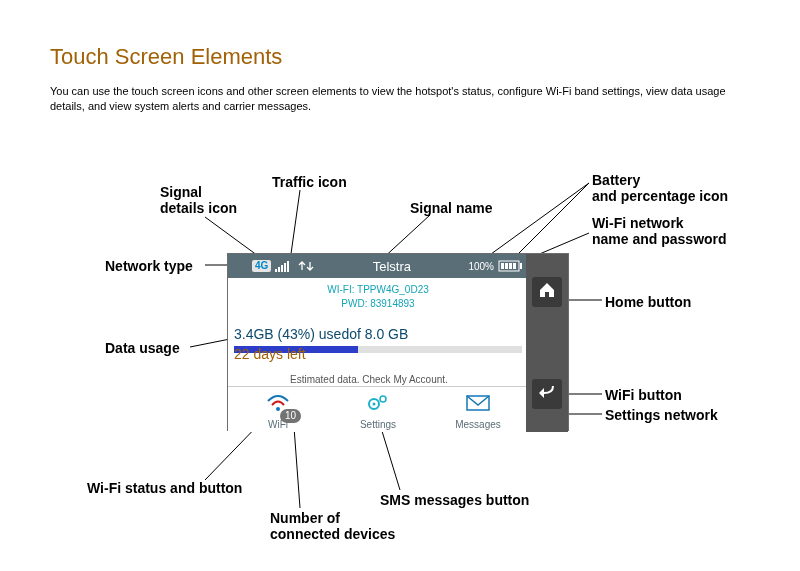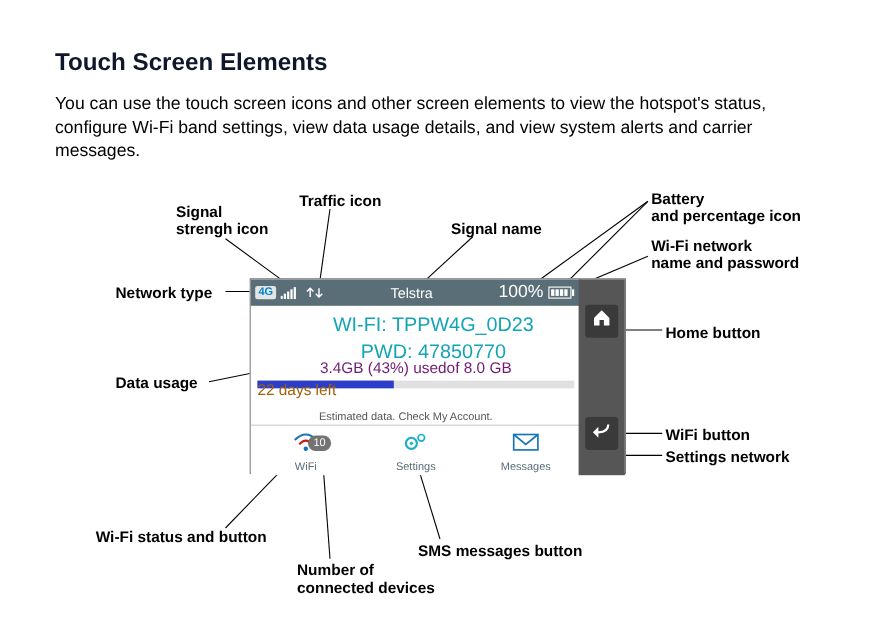--- a/index.html
+++ b/index.html
@@ -8,34 +8,34 @@
     padding: 0;
     width: 800px;
     height: 571px;
     font-family: Arial, Helvetica, sans-serif;
     background: #ffffff;
     position: relative;
     overflow: hidden;
     color: #000;
   }
   h1.title {
-    color: #0f172a;
+    color: #a16207;
     font-size: 22px;
-    font-weight: bold;
+    font-weight: normal;
     margin: 0;
     position: absolute;
     top: 44px;
     left: 50px;
   }
   p.intro {
     position: absolute;
     top: 84px;
     left: 50px;
     width: 680px;
-    font-size: 16px;
+    font-size: 11px;
     line-height: 1.35;
     margin: 0;
     color: #000;
   }
   .label {
     position: absolute;
     font-size: 14px;
     font-weight: bold;
     color: #000;
     line-height: 1.15;
@@ -87,39 +87,40 @@
     gap: 4px;
   }
   .netbox {
     background: #e5e5e5;
     color: #0088cc;
     font-weight: bold;
     border-radius: 2px;
     font-size: 10px;
     padding: 1px 3px;
     line-height: 1;
+    margin-left: 20px;
   }
   .signal svg, .traffic svg, .battery svg { display:block; }
   .carrier { flex: 1; text-align: center; font-size: 13px; }
-  .pct { font-size: 16px; }
+  .pct { font-size: 10px; }
   .wifi-block {
     position: absolute;
-    top: 29px; left: 16px; width: 300px;
+    top: 29px; left: 0; width: 300px;
     text-align: center;
     color: #13a5b5;
-    font-size: 18px;
+    font-size: 10px;
     line-height: 1.35;
   }
   .data-row {
     position: absolute;
     top: 72px; left: 6px; width: 288px;
     font-size: 14px;
-    color: #701a75;
+    color: #0c4a6e;
     display: flex;
-    justify-content: center;
+    justify-content: flex-start;
   }
   .progress {
     position: absolute;
     top: 92px; left: 6px; width: 288px; height: 7px;
     background: #e0e0e0;
   }
   .progress > div { height: 100%; background: #2b3dc9; }
   .days-row {
     position: absolute;
     top: 92px; left: 6px;
@@ -142,38 +143,38 @@
     top: 133px; left: 0; width: 300px; height: 45px;
     display: flex;
     justify-content: space-around;
     align-items: flex-end;
     padding-bottom: 2px;
   }
   .bitem { width: 80px; text-align: center; position: relative; }
   .bitem .cap { font-size: 10px; color: #5a6e77; margin-top: 2px; }
   .badge {
     position: absolute;
-    top: 4px; left: 42px;
+    top: 16px; left: 42px;
     background: #737373;
     color: #fff;
     border-radius: 8px;
     font-size: 10px;
     padding: 0 5px;
     line-height: 14px;
   }
   .sidebtn { width: 30px; height: 30px; background: #3a3a3a; border-radius: 3px; display:flex;align-items:center;justify-content:center;}
 </style>
 </head>
 <body>
 
 <h1 class="title">Touch Screen Elements</h1>
 <p class="intro">You can use the touch screen icons and other screen elements to view the hotspot's status, configure Wi-Fi band settings, view data usage details, and view system alerts and carrier messages.</p>
 
 <div class="label" style="left:160px; top:184px">Signal
-strengh icon</div>
+details icon</div>
 <div class="label" style="left:272px; top:174px">Traffic icon</div>
 <div class="label" style="left:410px; top:200px">Signal name</div>
 <div class="label" style="left:592px; top:172px">Battery
 and percentage icon</div>
 <div class="label" style="left:592px; top:215px">Wi-Fi network
 name and password</div>
 <div class="label" style="left:605px; top:294px">Home button</div>
 <div class="label" style="left:105px; top:258px">Network type</div>
 <div class="label" style="left:105px; top:340px">Data usage</div>
 <div class="label" style="left:605px; top:387px">WiFi button</div>
@@ -246,21 +247,21 @@
       </span>
     </div>
 
     <div class="wifi-block">
       <div>
         <span>WI-FI:</span>
         <span>TPPW4G_0D23</span>
       </div>
       <div>
         <span>PWD:</span>
-        <span>47850770</span>
+        <span>83914893</span>
       </div>
     </div>
 
     <div class="data-row">
       <span>3.4GB (43%) used</span>
       <span>of 8.0 GB</span>
     </div>
     <div class="progress">
       <div id="progfill" style="width: 43%;"></div>
     </div>

